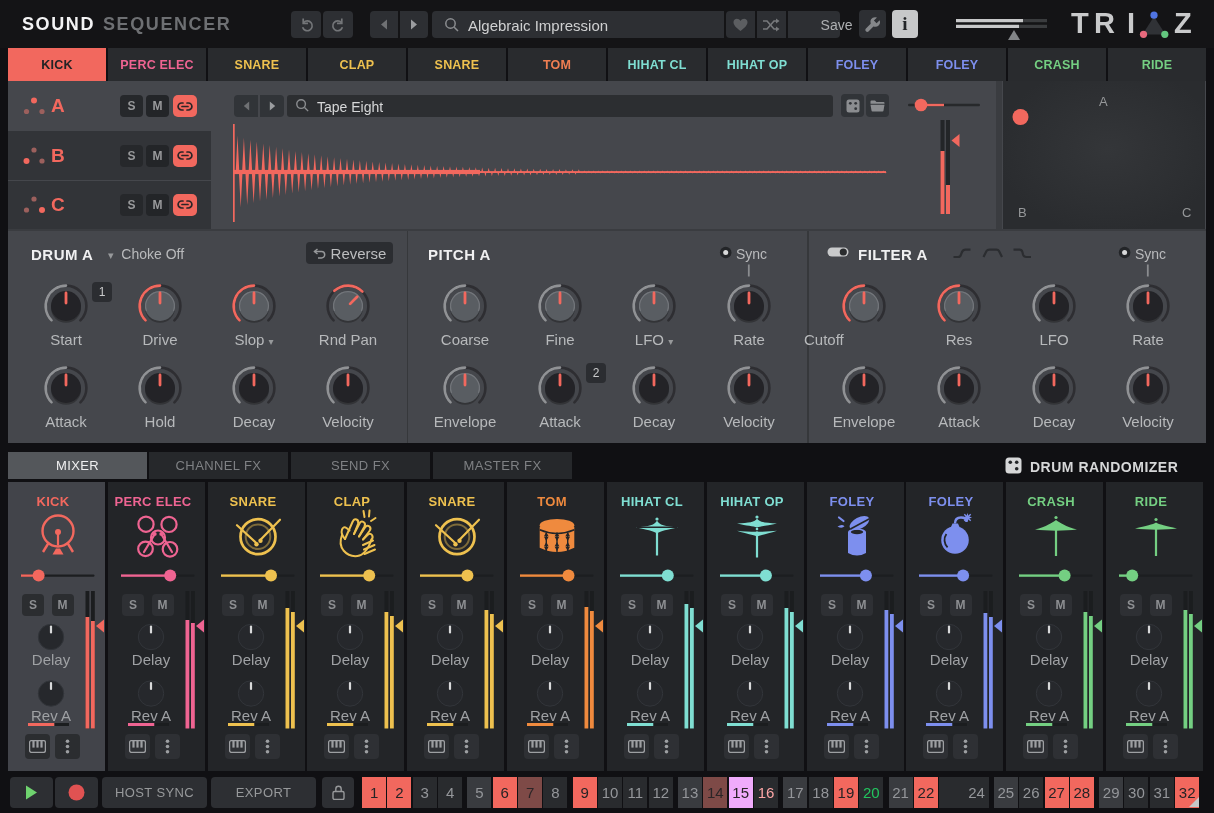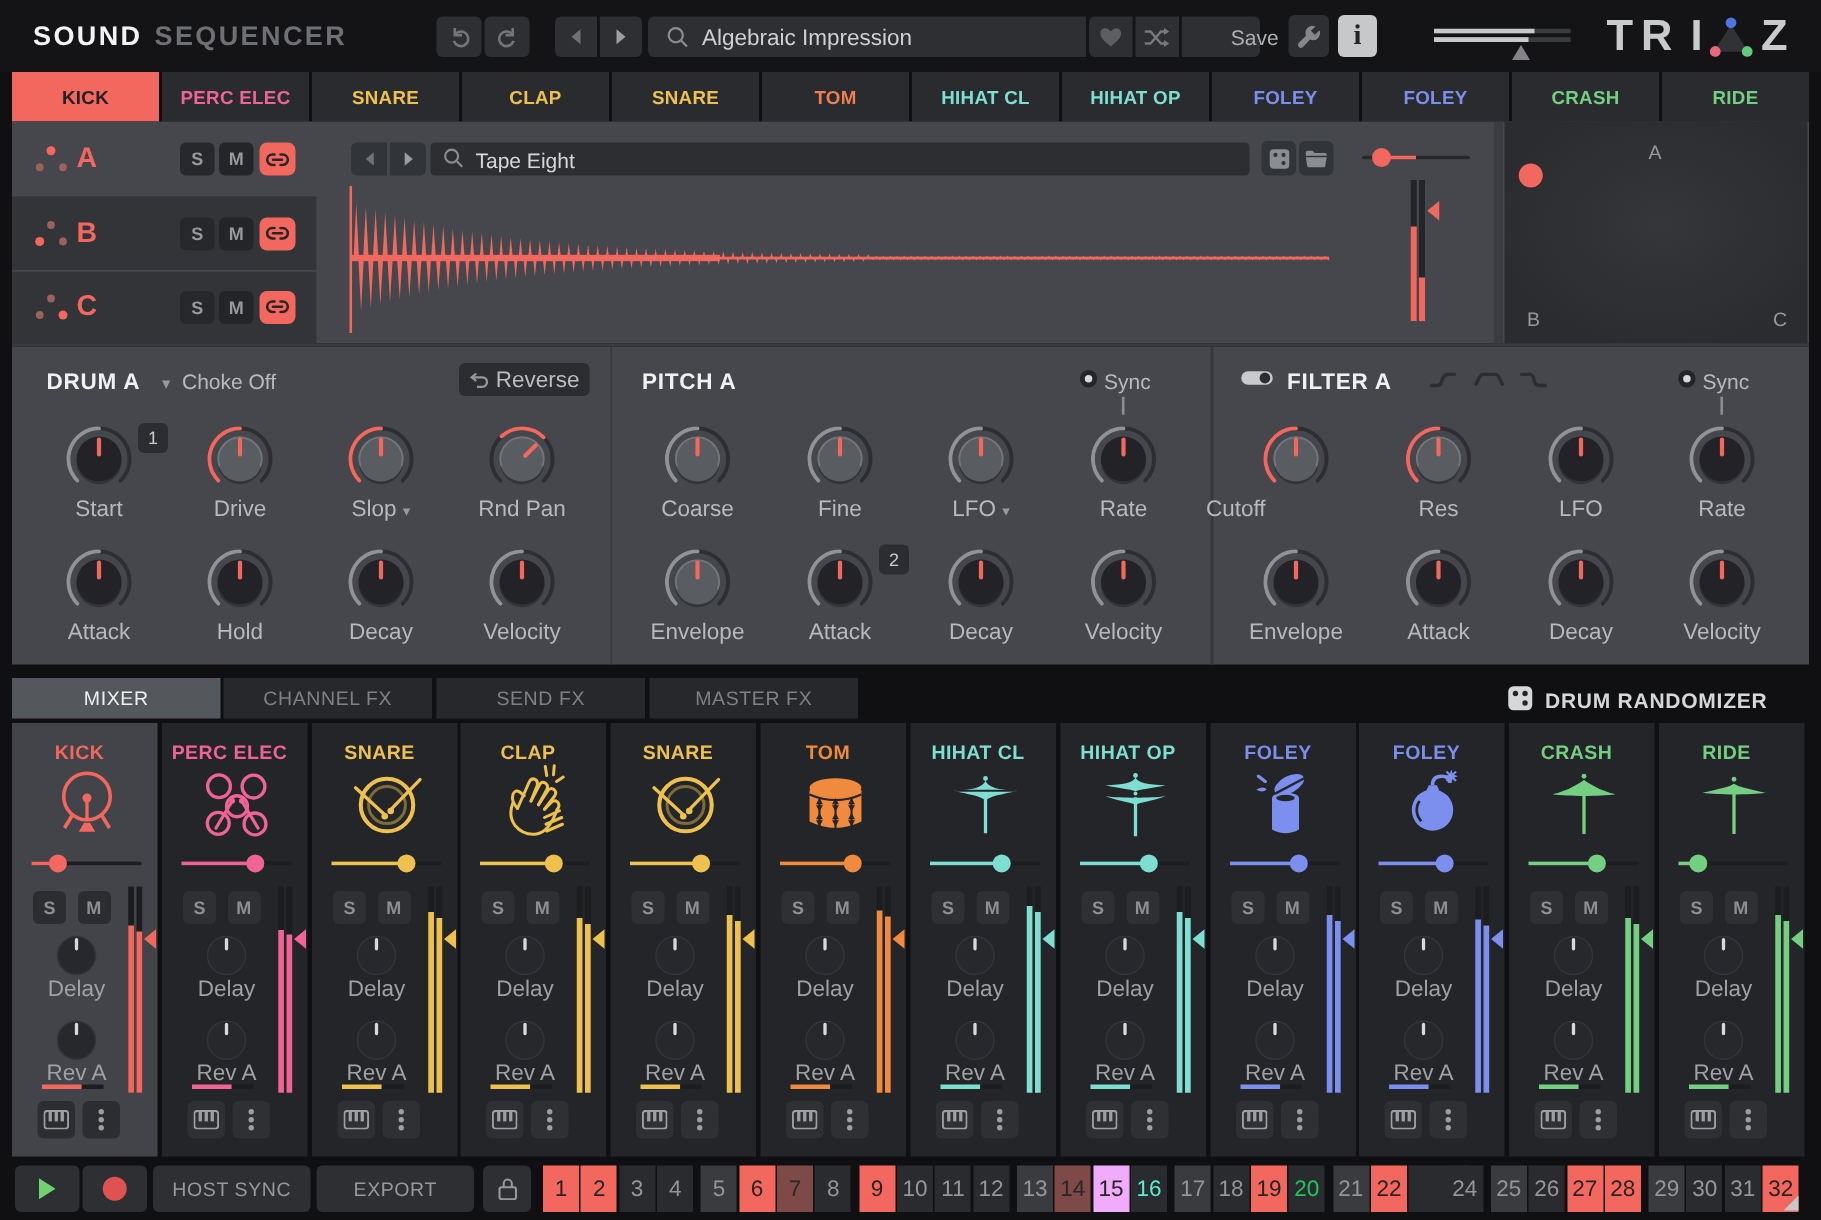--- a/index.html
+++ b/index.html
@@ -921,21 +921,21 @@
 <div class="abs flex" style="left:492.7px;top:777px;width:24.1px;height:31px;background:#f2685e;color:#272325;font-size:15px;">6</div>
 <div class="abs flex" style="left:518.0px;top:777px;width:24.1px;height:31px;background:#7e4a47;color:#2b2527;font-size:15px;">7</div>
 <div class="abs flex" style="left:543.4px;top:777px;width:24.1px;height:31px;background:#292b2e;color:#94969a;font-size:15px;">8</div>
 <div class="abs flex" style="left:572.6px;top:777px;width:24.1px;height:31px;background:#f2685e;color:#272325;font-size:15px;">9</div>
 <div class="abs flex" style="left:598.0px;top:777px;width:24.1px;height:31px;background:#292b2e;color:#94969a;font-size:15px;">10</div>
 <div class="abs flex" style="left:623.3px;top:777px;width:24.1px;height:31px;background:#292b2e;color:#94969a;font-size:15px;">11</div>
 <div class="abs flex" style="left:648.7px;top:777px;width:24.1px;height:31px;background:#292b2e;color:#94969a;font-size:15px;">12</div>
 <div class="abs flex" style="left:677.9px;top:777px;width:24.1px;height:31px;background:#393b3f;color:#94969a;font-size:15px;">13</div>
 <div class="abs flex" style="left:703.2px;top:777px;width:24.1px;height:31px;background:#7e4a47;color:#2b2527;font-size:15px;">14</div>
 <div class="abs flex" style="left:728.6px;top:777px;width:24.1px;height:31px;background:#f0abfc;color:#272325;font-size:15px;">15</div>
-<div class="abs flex" style="left:754.0px;top:777px;width:24.1px;height:31px;background:#292b2e;color:#5eead4;font-size:15px;">16</div>
+<div class="abs flex" style="left:754.0px;top:777px;width:24.1px;height:31px;background:#292b2e;color:#fca5a5;font-size:15px;">16</div>
 <div class="abs flex" style="left:783.2px;top:777px;width:24.1px;height:31px;background:#393b3f;color:#94969a;font-size:15px;">17</div>
 <div class="abs flex" style="left:808.6px;top:777px;width:24.1px;height:31px;background:#292b2e;color:#94969a;font-size:15px;">18</div>
 <div class="abs flex" style="left:833.9px;top:777px;width:24.1px;height:31px;background:#f2685e;color:#272325;font-size:15px;">19</div>
 <div class="abs flex" style="left:859.2px;top:777px;width:24.1px;height:31px;background:#292b2e;color:#22c55e;font-size:15px;">20</div>
 <div class="abs flex" style="left:888.5px;top:777px;width:24.1px;height:31px;background:#393b3f;color:#94969a;font-size:15px;">21</div>
 <div class="abs flex" style="left:913.9px;top:777px;width:24.1px;height:31px;background:#f2685e;color:#272325;font-size:15px;">22</div>
 <div class="abs flex" style="left:939.2px;top:777px;width:24.1px;height:31px;background:#292b2e;color:#94969a;font-size:15px;padding-left:40px;">23</div>
 <div class="abs flex" style="left:964.5px;top:777px;width:24.1px;height:31px;background:#292b2e;color:#94969a;font-size:15px;">24</div>
 <div class="abs flex" style="left:993.8px;top:777px;width:24.1px;height:31px;background:#393b3f;color:#94969a;font-size:15px;">25</div>
 <div class="abs flex" style="left:1019.1px;top:777px;width:24.1px;height:31px;background:#292b2e;color:#94969a;font-size:15px;">26</div>

